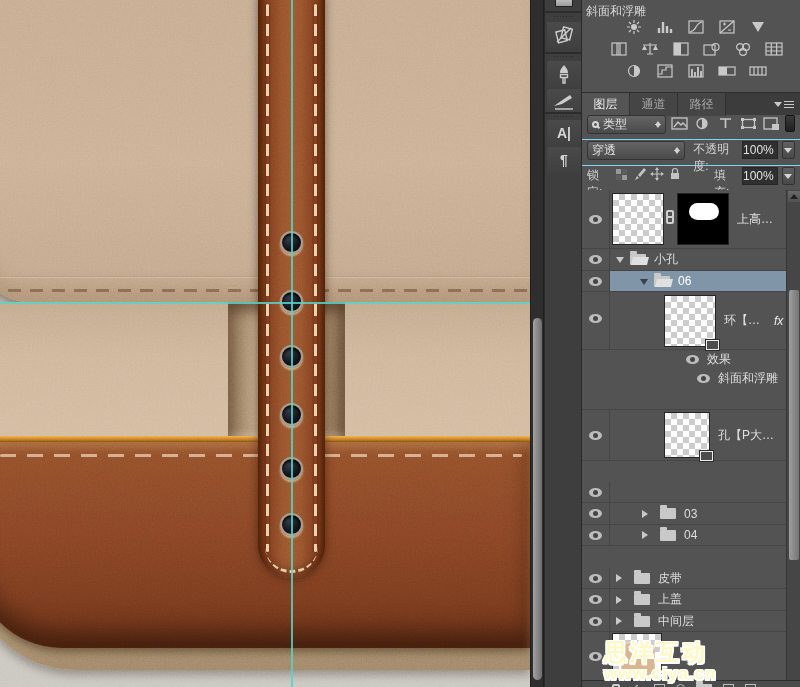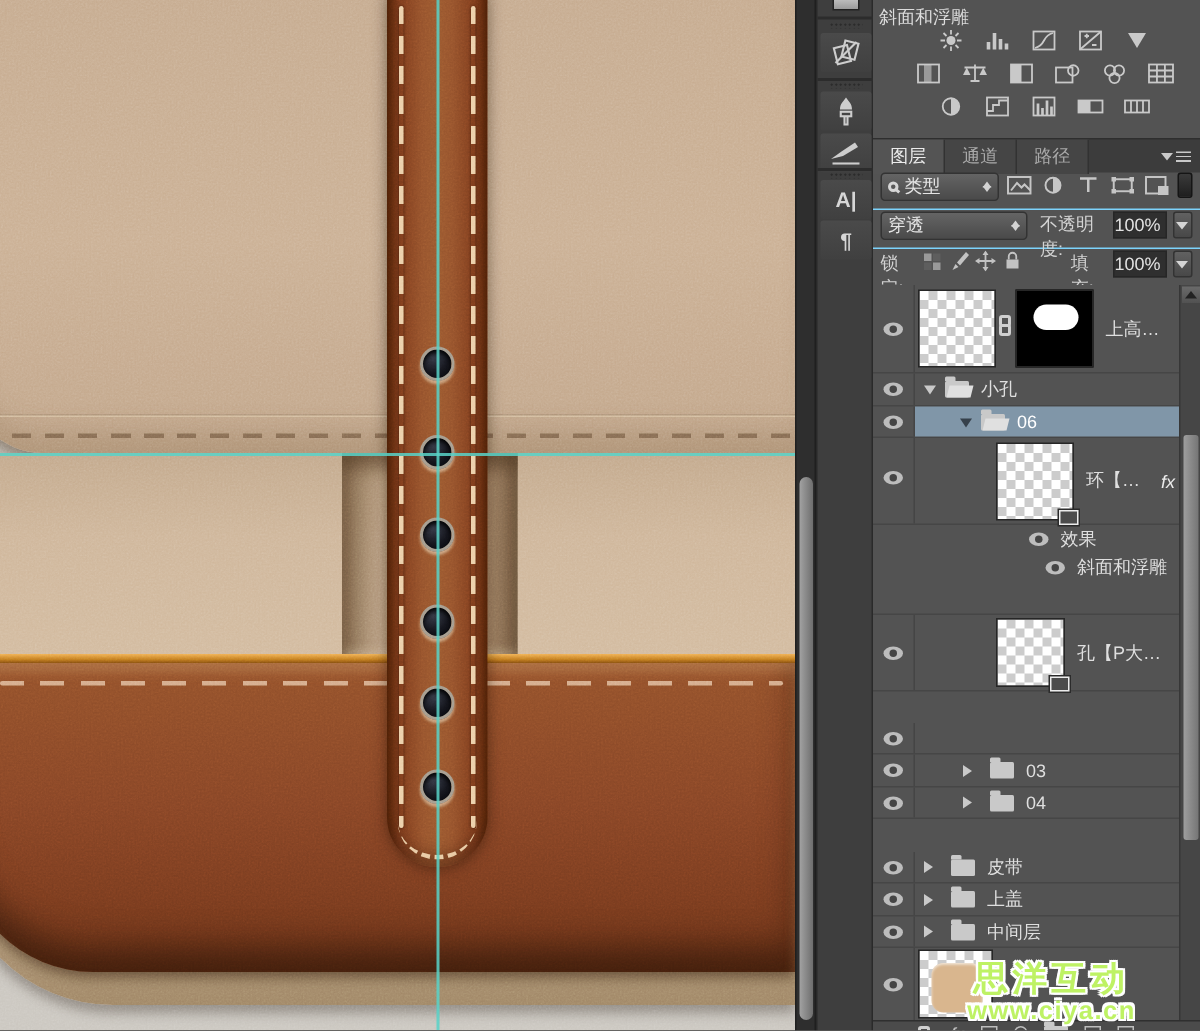--- a/index.html
+++ b/index.html
@@ -125,21 +125,21 @@
   .lsb-up{position:absolute;left:1px;top:1px;width:12px;height:11px;background:linear-gradient(180deg,#6a6a6a,#525252);display:flex;align-items:center;justify-content:center;}
   .lsb-up i{border:4px solid transparent;border-bottom:5px solid #222;margin-top:-4px;}
   .lsb-thumb{position:absolute;left:2px;top:100px;width:10px;height:270px;border-radius:2px;background:linear-gradient(90deg,#9e9e9e,#757575);}
 
   .pfooter{position:absolute;left:0;top:680px;width:218px;height:7px;background:#4b4b4b;border-top:1px solid #2f2f2f;overflow:hidden;}
   .pfooter .fitems{display:flex;gap:11px;margin:3px 0 0 28px;align-items:flex-start;color:#bdbdbd;font-size:10px;}
   .pfooter .sq{width:11px;height:9px;border:1px solid #bdbdbd;flex:none;}
   .pfooter .ci{width:9px;height:9px;border:1px solid #bdbdbd;border-radius:50%;flex:none;}
 
   
-  .wm{position:absolute;left:604px;top:640px;width:194px;text-align:center;z-index:60;color:#bef264;font-weight:bold;
+  .wm{position:absolute;left:604px;top:640px;width:194px;text-align:left;z-index:60;color:#fef9c3;font-weight:bold;
       text-shadow:-1.5px -1.5px 0 #fff,1.5px -1.5px 0 #fff,-1.5px 1.5px 0 #fff,1.5px 1.5px 0 #fff,0 -1.5px 0 #fff,0 1.5px 0 #fff,-1.5px 0 0 #fff,1.5px 0 0 #fff;}
   .wm .l1{font-size:23px;letter-spacing:3px;line-height:25px;}
   .wm .l2{font-size:17px;letter-spacing:1px;line-height:18px;}
 </style>
 </head>
 <body>
 
 <svg width="0" height="0" style="position:absolute">
   <filter id="grainF">
       <feTurbulence type="fractalNoise" baseFrequency="0.8" numOctaves="2" seed="3"></feTurbulence>

